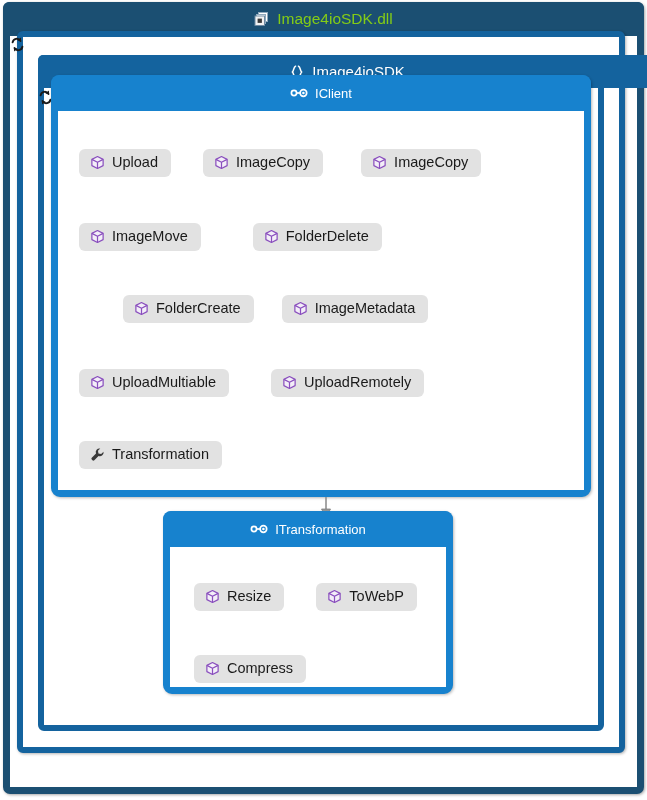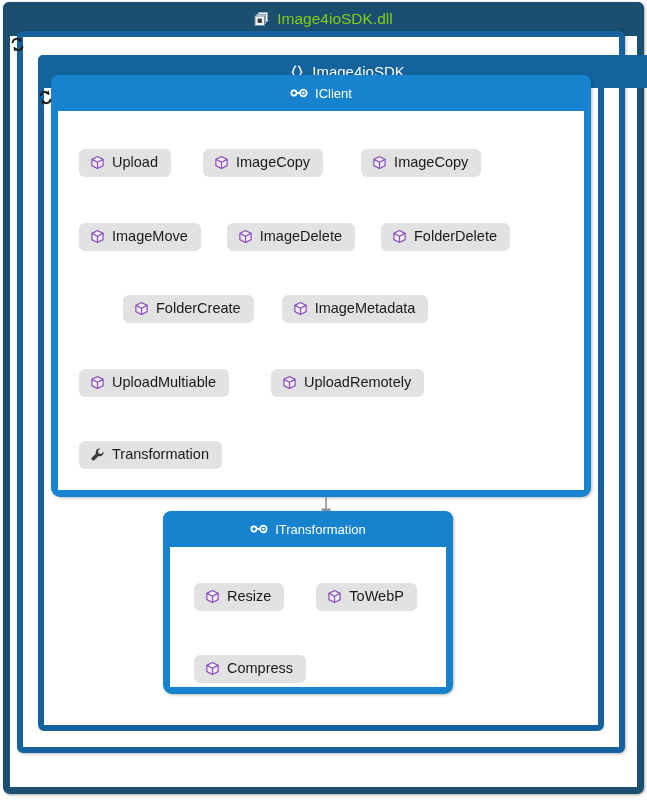--- a/index.html
+++ b/index.html
@@ -278,29 +278,20 @@
         <div class="chip">
           <span class="icon">
             <svg width="15" height="15" viewBox="0 0 16 16">
               <path d="M8 1.6 L14 4.7 L14 11.3 L8 14.4 L2 11.3 L2 4.7 Z" fill="#f3eef8" stroke="#8a4fbe" stroke-width="1.3" stroke-linejoin="round"></path>
               <path d="M2 4.7 L8 7.8 L14 4.7 M8 7.8 L8 14.4" fill="none" stroke="#8a4fbe" stroke-width="1.3" stroke-linejoin="round"></path>
             </svg>
           </span>
           <span>ImageMove</span>
         </div>
         <div style="width:26px"></div>
-        <div class="chip">
-          <span class="icon">
-            <svg width="15" height="15" viewBox="0 0 16 16">
-              <path d="M8 1.6 L14 4.7 L14 11.3 L8 14.4 L2 11.3 L2 4.7 Z" fill="#f3eef8" stroke="#8a4fbe" stroke-width="1.3" stroke-linejoin="round"></path>
-              <path d="M2 4.7 L8 7.8 L14 4.7 M8 7.8 L8 14.4" fill="none" stroke="#8a4fbe" stroke-width="1.3" stroke-linejoin="round"></path>
-            </svg>
-          </span>
-          <span>ImageDelete</span>
-        </div>
         <div style="width:26px"></div>
         <div class="chip">
           <span class="icon">
             <svg width="15" height="15" viewBox="0 0 16 16">
               <path d="M8 1.6 L14 4.7 L14 11.3 L8 14.4 L2 11.3 L2 4.7 Z" fill="#f3eef8" stroke="#8a4fbe" stroke-width="1.3" stroke-linejoin="round"></path>
               <path d="M2 4.7 L8 7.8 L14 4.7 M8 7.8 L8 14.4" fill="none" stroke="#8a4fbe" stroke-width="1.3" stroke-linejoin="round"></path>
             </svg>
           </span>
           <span>FolderDelete</span>
         </div>

